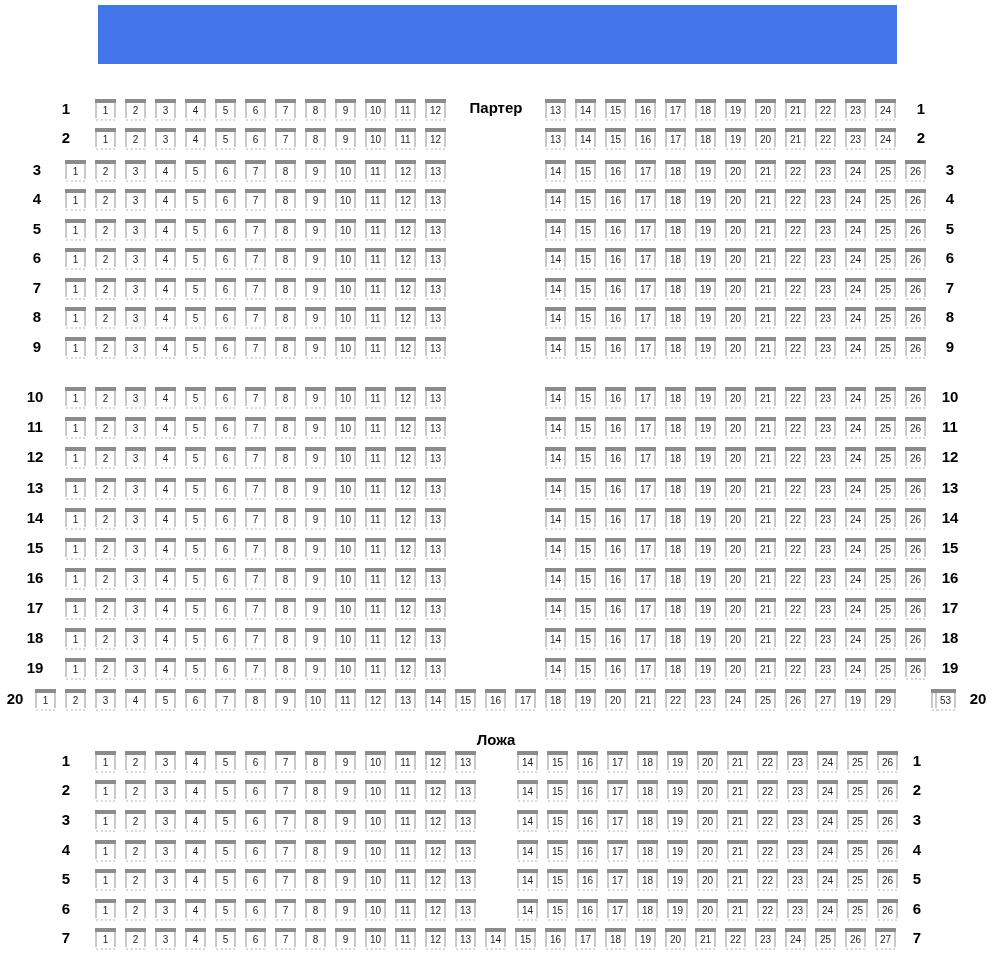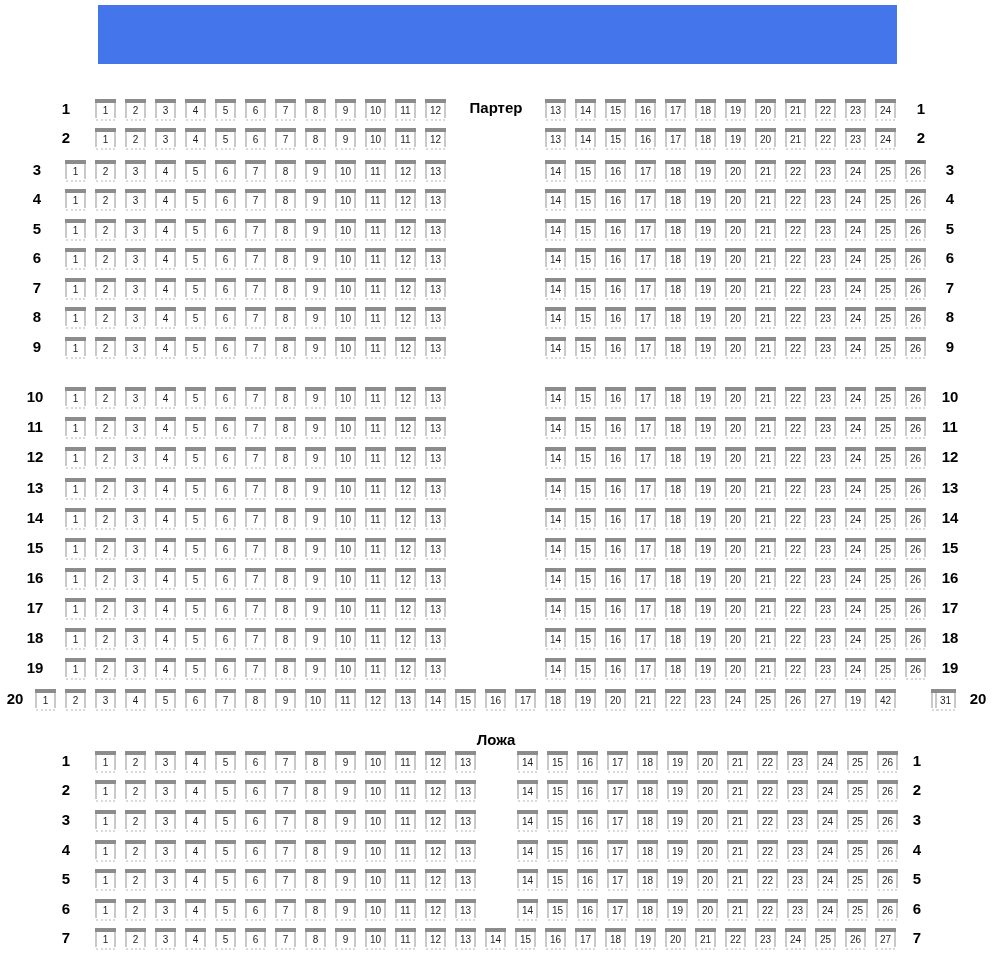--- a/index.html
+++ b/index.html
@@ -2754,31 +2754,31 @@
         <span class="seat-num">27</span>
         <span class="seat-feet"></span>
       </div>
       <div class="seat" style="left: 845px;">
         <span class="seat-back"></span>
         <span class="seat-num">19</span>
         <span class="seat-feet"></span>
       </div>
       <div class="seat" style="left: 875px;">
         <span class="seat-back"></span>
-        <span class="seat-num">42</span>
+        <span class="seat-num">29</span>
         <span class="seat-feet"></span>
       </div>
       <div class="seat" style="left: 931px;">
         <span class="seat-back"></span>
         <span class="seat-num">30</span>
         <span class="seat-feet"></span>
       </div>
       <div class="seat" style="left: 935px;">
         <span class="seat-back"></span>
-        <span class="seat-num">31</span>
+        <span class="seat-num">53</span>
         <span class="seat-feet"></span>
       </div>
     </div>
     <div class="section-title" style="left: 496px; top: 732px;">Ложа</div>
     <div class="seat-row" style="top: 751px;">
       <div class="row-label" style="left: 66px;">1</div>
       <div class="row-label" style="left: 917px;">1</div>
       <div class="seat" style="left: 95px;">
         <span class="seat-back"></span>
         <span class="seat-num">1</span>

